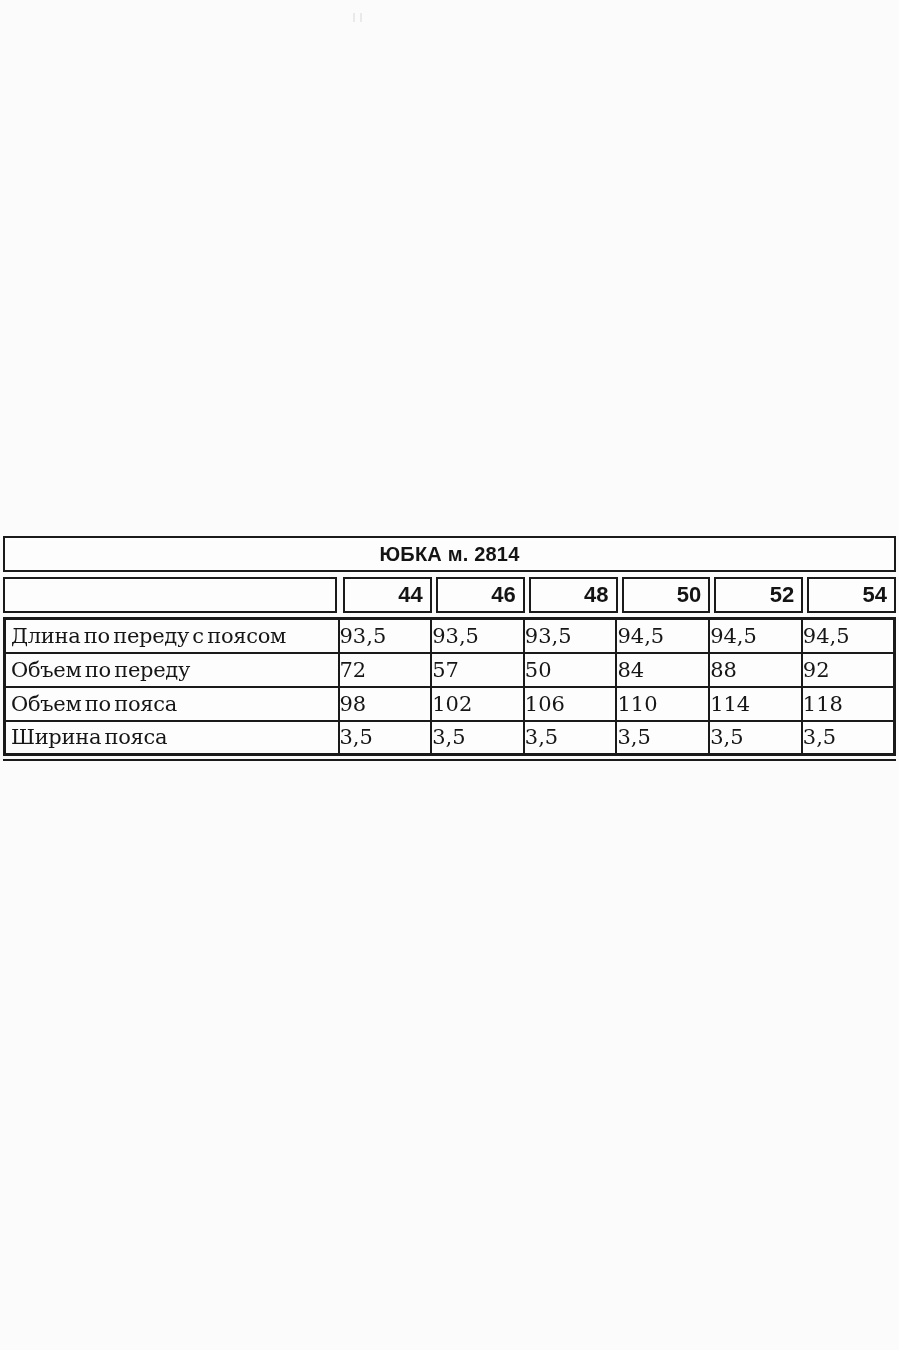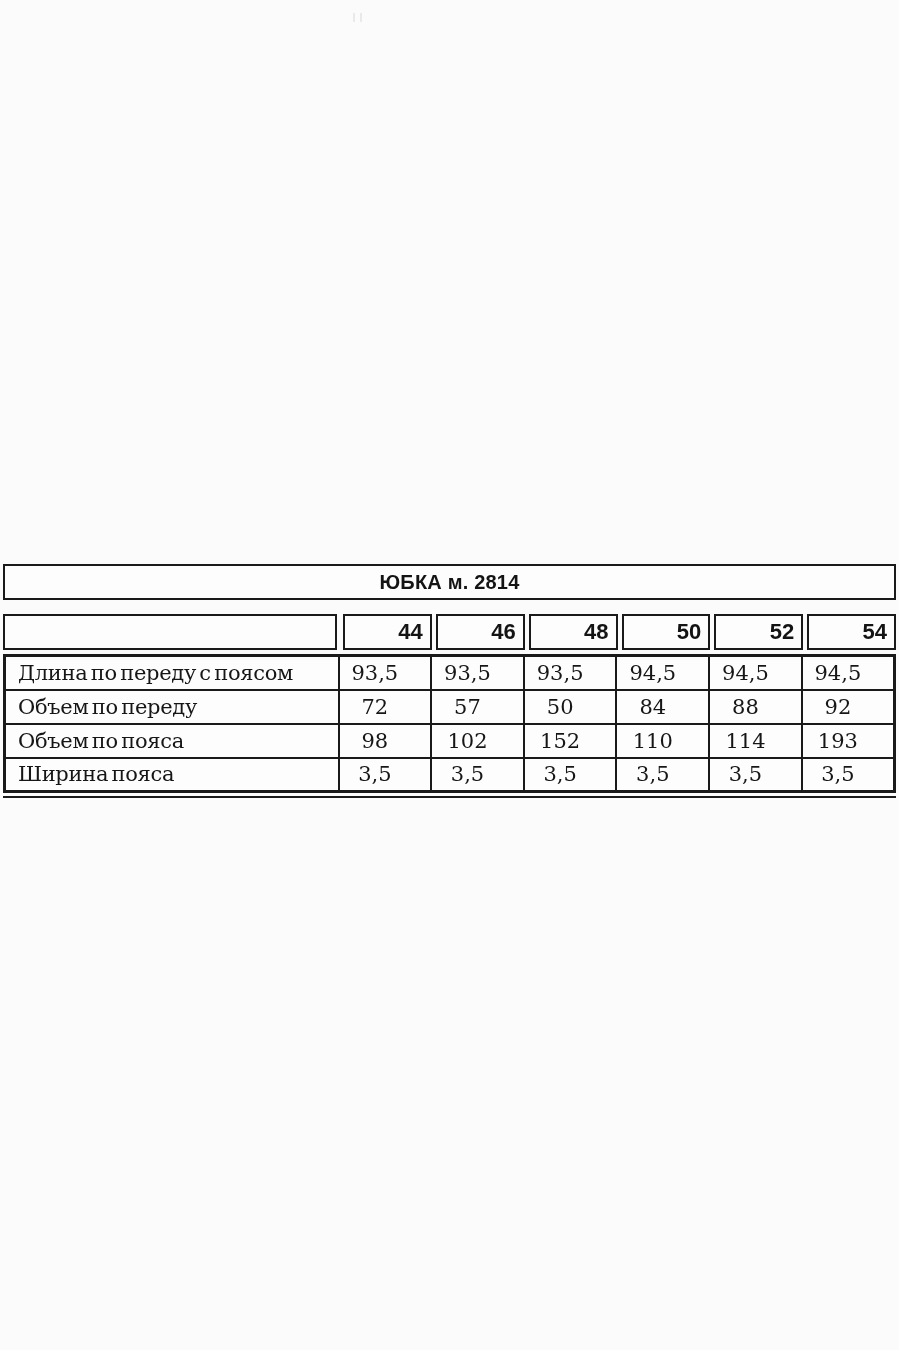--- a/index.html
+++ b/index.html
@@ -19,42 +19,42 @@
     position: absolute;
     left: 353px;
     top: 13px;
     width: 10px;
     height: 9px;
     background: repeating-linear-gradient(90deg, rgba(0,0,0,0.07) 0 2px, transparent 2px 7px);
   }
   .size-table {
     position: absolute;
     left: 3px;
-    top: 564px;
+    top: 536px;
     width: 893px;
   }
   .title-row {
     box-sizing: border-box;
     border: 2px solid #1a1a1a;
     background: #fdfdfd;
     height: 36px;
     display: flex;
     align-items: center;
     justify-content: center;
   }
   .title-text {
     font-weight: bold;
     font-size: 20px;
     color: #141414;
     letter-spacing: 0.2px;
   }
   .header-row {
     display: grid;
     grid-template-columns: 336px repeat(6, 1fr);
-    margin-top: 14px;
+    margin-top: 5px;
     height: 36px;
   }
   .header-cell {
     box-sizing: border-box;
     border: 2px solid #1a1a1a;
     background: #fdfdfd;
     margin-left: 4px;
     display: flex;
     align-items: center;
     justify-content: flex-end;
@@ -84,26 +84,26 @@
     background: #fdfdfd;
     height: 34px;
     padding: 0;
     vertical-align: middle;
     overflow: hidden;
     white-space: nowrap;
   }
   .data-table td.label {
     width: 334px;
     text-align: left;
-    padding-left: 12px;
+    padding-left: 5px;
     word-spacing: -3px;
     letter-spacing: -0.3px;
   }
   .data-table td.num {
-    text-align: center;
+    text-align: left;
     padding-right: 20px;
   }
   .bottom-line {
     height: 2px;
     background: #1a1a1a;
     margin-top: 3px;
   }
 </style>
 </head>
 <body>
@@ -146,24 +146,24 @@
             <td class="num">57</td>
             <td class="num">50</td>
             <td class="num">84</td>
             <td class="num">88</td>
             <td class="num">92</td>
           </tr>
           <tr>
             <td class="label">Объем по пояса</td>
             <td class="num">98</td>
             <td class="num">102</td>
-            <td class="num">152</td>
+            <td class="num">106</td>
             <td class="num">110</td>
             <td class="num">114</td>
-            <td class="num">193</td>
+            <td class="num">118</td>
           </tr>
           <tr>
             <td class="label">Ширина пояса</td>
             <td class="num">3,5</td>
             <td class="num">3,5</td>
             <td class="num">3,5</td>
             <td class="num">3,5</td>
             <td class="num">3,5</td>
             <td class="num">3,5</td>
           </tr>

